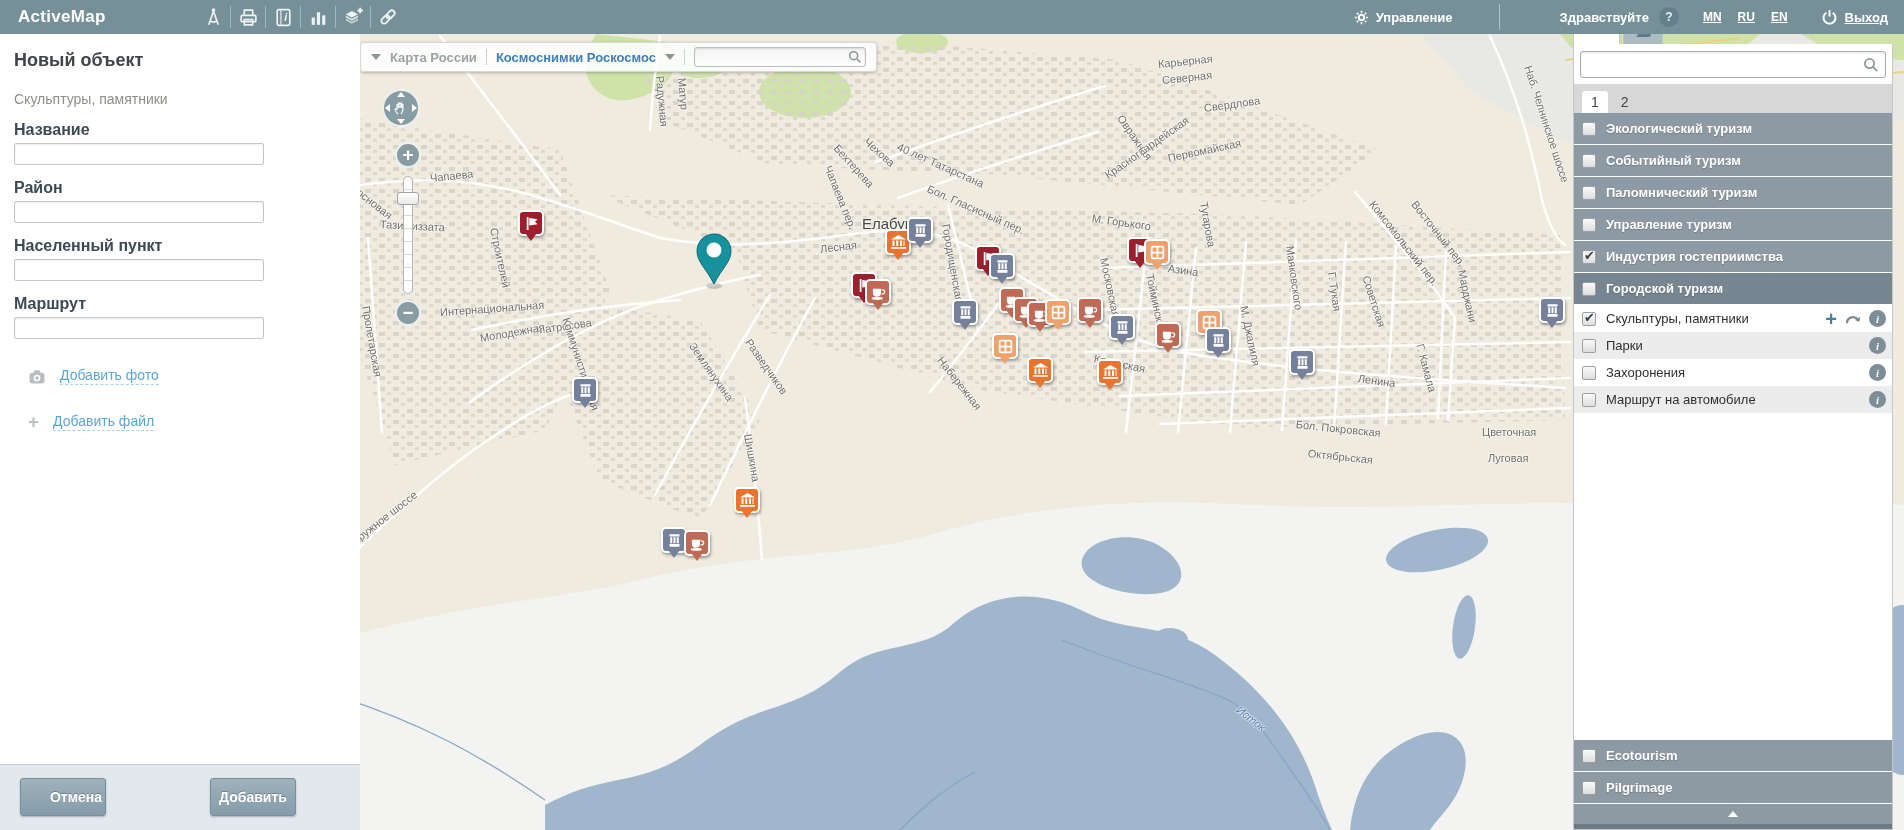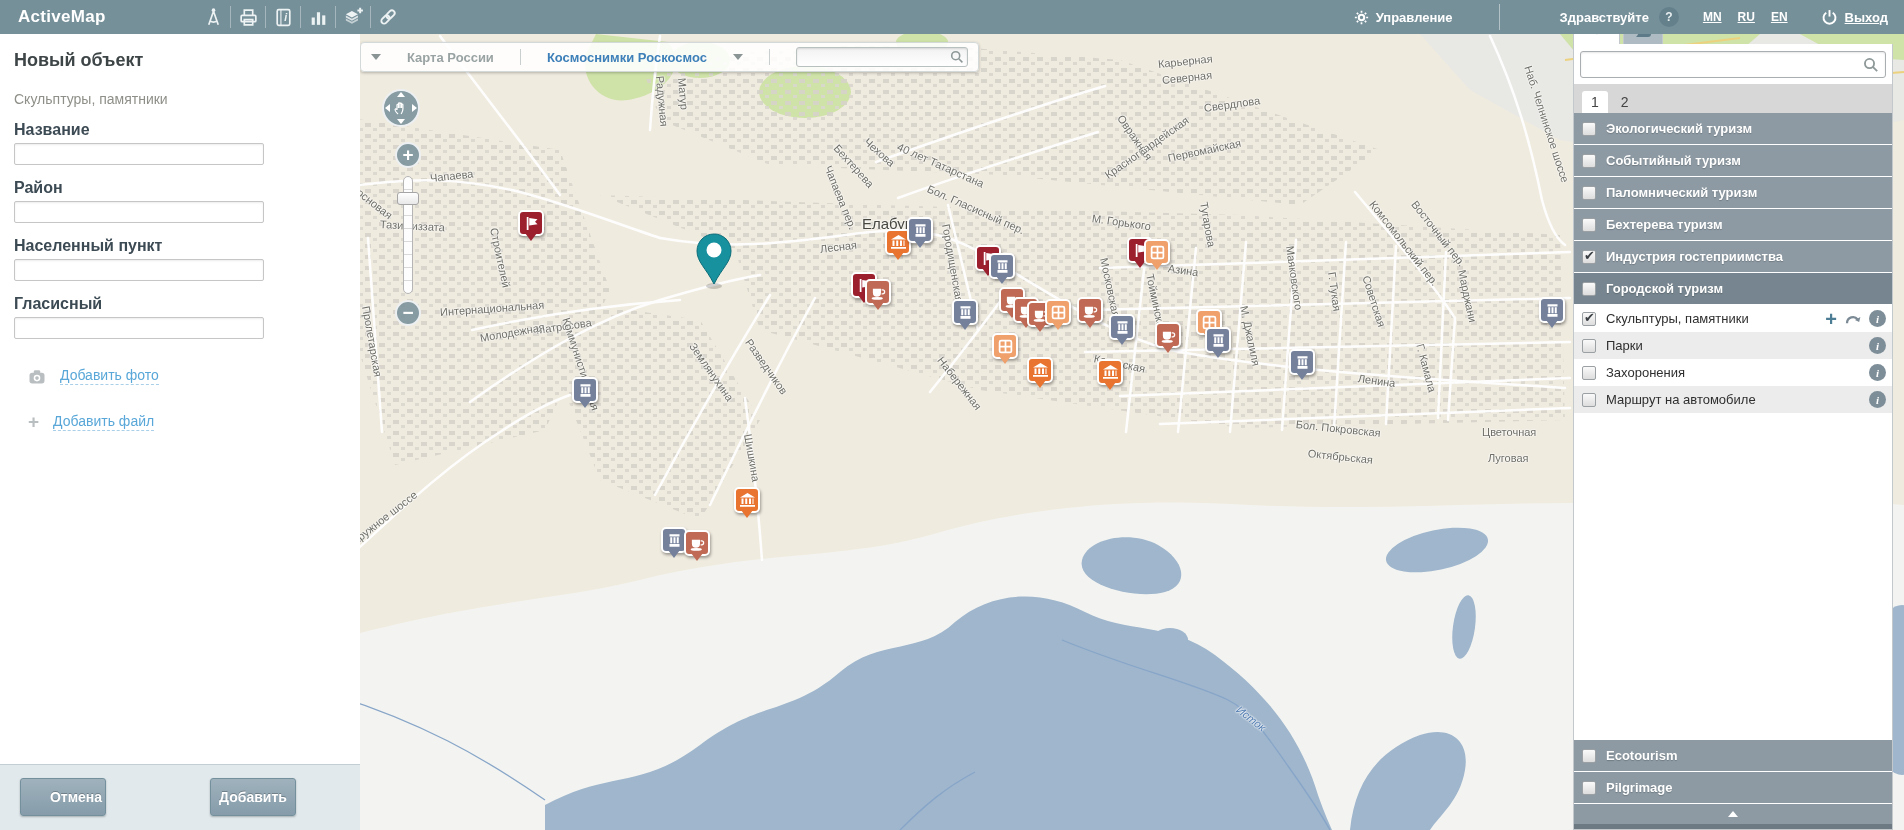--- a/index.html
+++ b/index.html
@@ -42,21 +42,21 @@
   .slabel.water { color:#4f7bb0; font-style:italic; }
   .marker { position:absolute; width:26px; height:26px; border:2px solid #fff; border-radius:5px; box-shadow:1px 2px 3px rgba(0,0,0,.35); display:flex; align-items:center; justify-content:center; z-index:5; cursor:pointer; }
   .marker::after { content:""; position:absolute; top:21px; left:50%; transform:translateX(-50%); border:6px solid transparent; border-top-width:8px; border-bottom:none; }
   .marker svg { width:15px; height:15px; }
   .mk-monument { background:#75819b; } .mk-monument::after { border-top-color:#75819b; }
   .mk-cafe { background:#c06a55; } .mk-cafe::after { border-top-color:#c06a55; }
   .mk-bank { background:#e8742f; } .mk-bank::after { border-top-color:#e8742f; }
   .mk-window { background:#efa06b; } .mk-window::after { border-top-color:#efa06b; }
   .mk-flag { background:#9c1f2e; } .mk-flag::after { border-top-color:#9c1f2e; }
 
-  .map-topbar { position:absolute; left:26px; top:8px; height:30px; background:rgba(255,255,255,.88); border:1px solid #d3d8d8; border-radius:4px; box-shadow:0 1px 3px rgba(0,0,0,.25); display:flex; align-items:center; padding:0 10px; gap:26px; z-index:20; }
+  .map-topbar { position:absolute; left:26px; top:8px; height:30px; background:rgba(255,255,255,.88); border:1px solid #d3d8d8; border-radius:4px; box-shadow:0 1px 3px rgba(0,0,0,.25); display:flex; align-items:center; padding:0 10px; gap:9px; z-index:20; }
   .caret { width:0; height:0; border:5px solid transparent; border-top:6px solid #8a9494; margin-top:5px; cursor:pointer; }
   .bm-inactive { font-weight:bold; font-size:13px; color:#9aa3a3; cursor:pointer; }
   .bm-active { font-weight:bold; font-size:13px; color:#3d7fb8; cursor:pointer; }
   .tdiv { width:1px; height:16px; background:#c9cfcf; }
   .msearch { position:relative; }
   .msearch input { width:172px; height:20px; border:1px solid #b9c0c0; border-radius:3px; box-shadow:inset 0 1px 2px rgba(0,0,0,.12); padding:0 22px 0 6px; font-size:12px; background:linear-gradient(#f2f2f2,#fff); }
   .msearch svg { position:absolute; right:4px; top:3px; }
 
   .collapse-tab { position:absolute; left:0; top:66px; width:17px; height:32px; background:#7e959d; border-radius:0 4px 4px 0; display:flex; align-items:center; justify-content:center; z-index:20; cursor:pointer; }
   .collapse-tab i { width:0; height:0; border:5px solid transparent; border-right:6px solid #fff; margin-right:3px; }
@@ -202,21 +202,21 @@
     </div>
   </div>
 </header>
 
 <aside class="left">
   <div class="lp-title">Новый объект</div>
   <div class="lp-sub">Скульптуры, памятники</div>
   <div class="fld"><label>Название</label><input value="" style=""></div>
   <div class="fld"><label>Район</label><input value="" style=""></div>
   <div class="fld"><label>Населенный пункт</label><input value="" style=""></div>
-  <div class="fld"><label>Гласисный</label><input value="" style=""></div>
+  <div class="fld"><label>Маршрут</label><input value="" style=""></div>
   <div class="lnk-row">
     <svg width="18" height="15" viewBox="0 0 16 14">
         <rect x="1" y="3.5" width="14" height="10" rx="2.5" fill="#b9bec0"></rect>
         <rect x="5" y="1.2" width="6" height="3.5" rx="1.2" fill="#b9bec0"></rect>
         <circle cx="8" cy="8.5" r="3.1" fill="#fff"></circle>
         <circle cx="8" cy="8.5" r="1.7" fill="#b9bec0"></circle>
       </svg>
     <span class="lnk">Добавить фото</span>
   </div>
   <div class="lnk-row">
@@ -592,21 +592,21 @@
     <div class="group">
         <span class="cb"></span>
         <span class="glabel">Событийный туризм</span>
       </div>
     <div class="group">
         <span class="cb"></span>
         <span class="glabel">Паломнический туризм</span>
       </div>
     <div class="group">
         <span class="cb"></span>
-        <span class="glabel">Бехтерева туризм</span>
+        <span class="glabel">Управление туризм</span>
       </div>
     <div class="group">
         <span class="cb checked"></span>
         <span class="glabel">Индустрия гостеприимства</span>
       </div>
     <div class="group selected">
         <span class="cb"></span>
         <span class="glabel">Городской туризм</span>
       </div>
 

